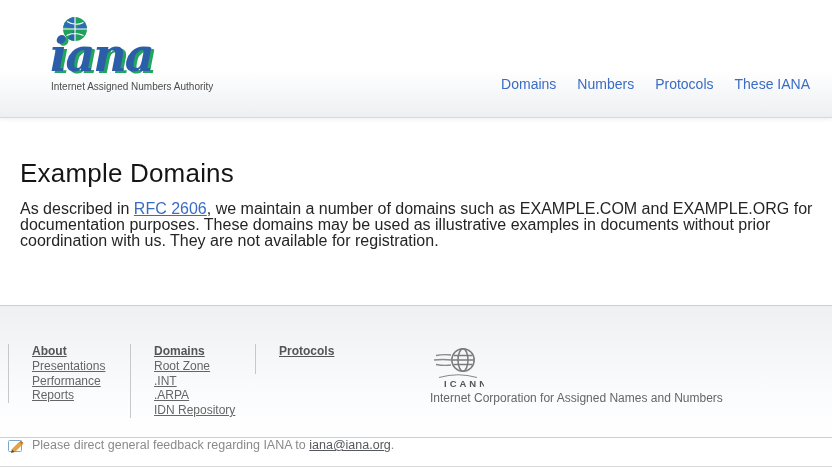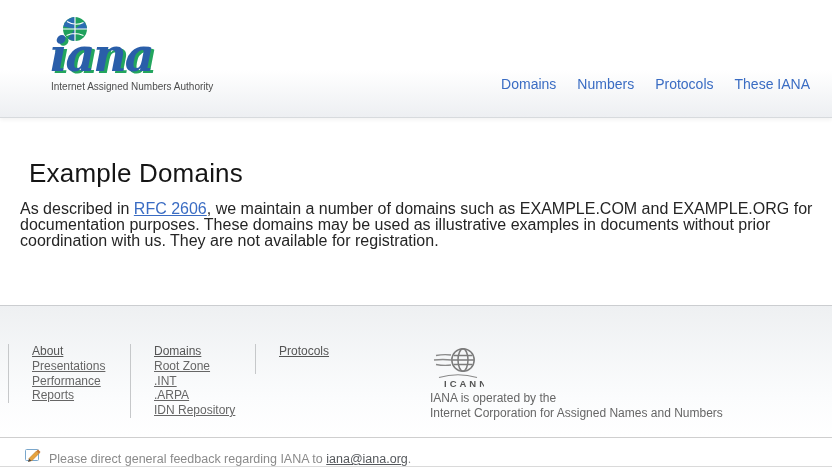--- a/index.html
+++ b/index.html
@@ -16,45 +16,45 @@
   .logo-globe { position:absolute; left:12px; top:6px; width:26px; height:26px; }
   .logo-script { position:absolute; left:0; top:22px; font-family:"DejaVu Serif", serif;
     font-style:italic; font-weight:bold; font-size:46px; line-height:1;
     letter-spacing:-2px; color:var(--logo-blue,#2a5ea9);
     text-shadow:3px 2px 0 var(--logo-green,#23a55e); }
   .tagline { position:absolute; left:1px; top:71px; font-size:10px; color:#4d4d4d; }
   .nav { position:absolute; right:22px; top:76px; display:flex; gap:21px; }
   .nav a { font-size:14px; color:var(--nav-link,#3a6cc3); text-decoration:none; cursor:pointer; }
 
   
-  .main-title { position:absolute; left:29px; top:158px; font-size:26px;
+  .main-title { position:absolute; left:20px; top:158px; font-size:26px;
     font-weight:400; color:#151515; letter-spacing:.2px; }
   .intro { position:absolute; left:20px; top:201px; width:798px; font-size:16px;
     line-height:16px; color:#252525; }
   .intro a { color:var(--nav-link,#3a6cc3); text-decoration:underline; cursor:pointer; }
 
   
   .footer { position:absolute; top:305px; left:0; width:832px; height:132px;
     border-top:1px solid #cbcdd0;
     background:linear-gradient(#eef0f2, #fbfcfd 70%, #ffffff); }
   .cols { position:absolute; top:38px; left:8px; display:flex; align-items:flex-start; }
   .col { border-left:1px solid #c6c8ca; padding-left:23px; font-size:12px; line-height:14.8px; }
   .col-about { width:122px; } .col-domains { width:125px; } .col-protocols { width:161px; }
   .col-icann { width:415px; padding-left:14px; font-size:12px; line-height:14.5px; color:#666; }
   .col a { display:block; color:#666; text-decoration:underline; cursor:pointer; }
-  .col a.hd { font-weight:normal; color:#555; }
+  .col a.hd { font-weight:bold; color:#555; }
   .spacer-line { height:14.8px; }
   .icann-logo { display:block; margin:2px 0 1px 2px; }
   .operated { color:#666; }
   .operated-link { color:#666; cursor:pointer; }
 
   
   .feedback { position:absolute; top:437px; left:0; width:832px; height:30px;
     background:#fff; border-top:1px solid #cfcfcf; border-bottom:1px solid #dadada;
-    display:flex; align-items:flex-end; padding-left:25px; font-size:12.5px; color:#8a8a8a; }
+    display:flex; align-items:flex-start; padding-left:8px; font-size:12.5px; color:#8a8a8a; }
   .feedback .pencil { margin-right:8px; flex:0 0 auto; }
   .feedback a { color:#55585c; text-decoration:underline; cursor:pointer; }
 </style>
 </head>
 <body>
 
 <div class="page">
 
   <div class="header">
     <a class="logo">
@@ -112,21 +112,20 @@
             <path d="M21.5 9.5 h19 M21.5 18.5 h19 M19.8 14 h22.4"></path>
           </g>
           <g stroke="#8a8a8a" fill="none" stroke-width="1.3">
             <path d="M4 9.5 q8 -1.5 15 -0.5"></path>
             <path d="M2 14 q9 -1 17.5 0"></path>
             <path d="M4 18.5 q8 1.5 15 0.5"></path>
           </g>
           <path d="M7 31.5 q19 -5.5 38 0" stroke="#8a8a8a" stroke-width="1.2" fill="none"></path>
           <text class="icann-word" x="12" y="41" font-size="9.5" font-weight="bold" letter-spacing="3" fill="#555">ICANN</text>
         </svg>
-        <div class="operated">IANA is operated by the</div>
         <a class="operated-link">Internet Corporation for Assigned Names and Numbers</a>
       </div>
 
     </div>
   </div>
 
   <div class="feedback">
     <span class="pencil">
       <svg width="16" height="16" viewBox="0 0 16 16">
         <rect x="0.5" y="2.5" width="13" height="11" rx="1" fill="#ffffff" stroke="#7aa7cc" stroke-width="1"></rect>

